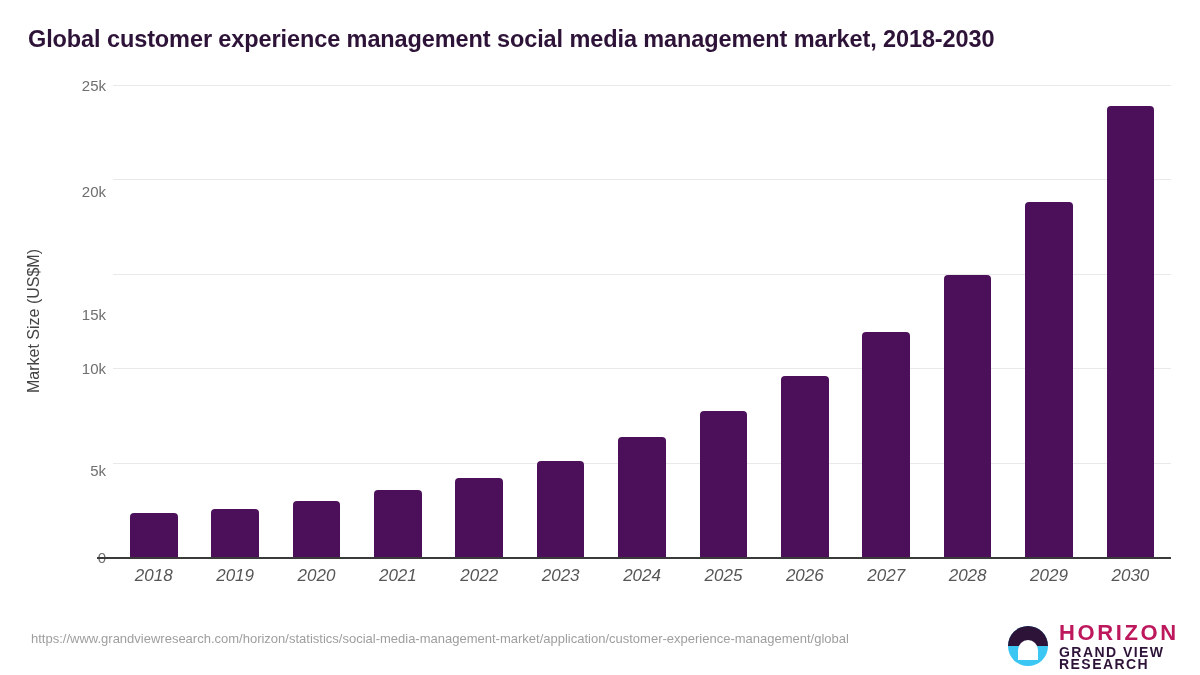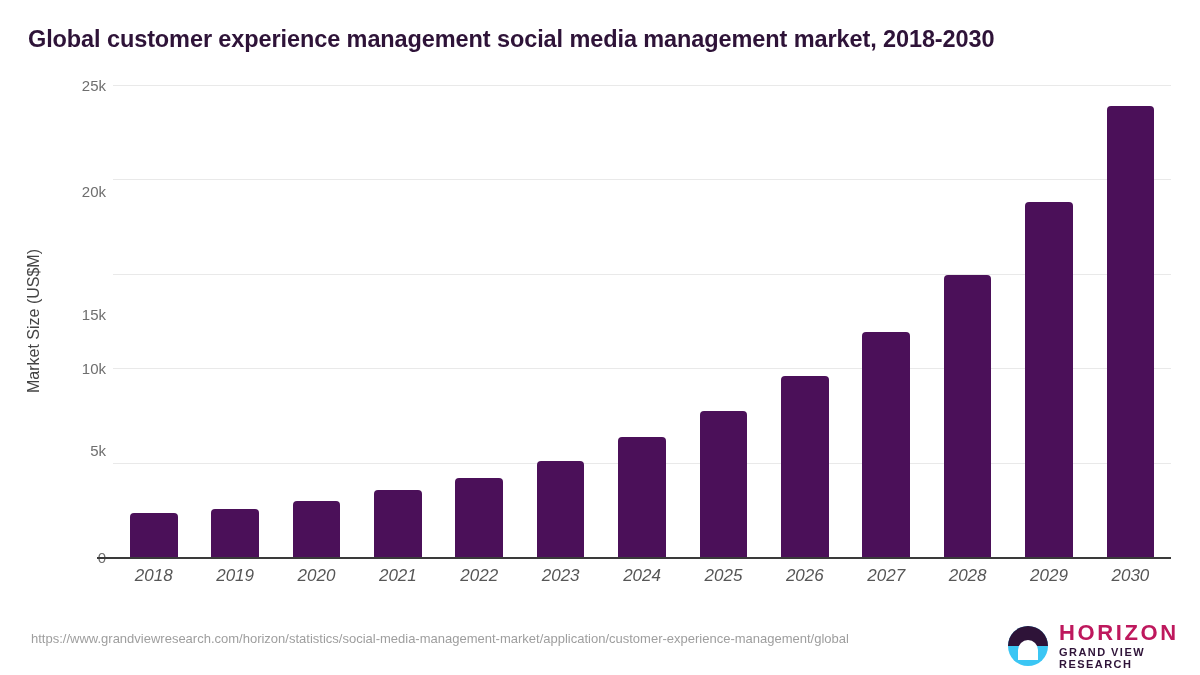--- a/index.html
+++ b/index.html
@@ -195,21 +195,21 @@
     margin-left: 11px;
   }
   .logo-word {
     font-size: 22px;
     font-weight: bold;
     color: #be185d;
     letter-spacing: 2.6px;
     line-height: 22px;
   }
   .logo-sub {
-    font-size: 11px;
+    font-size: 14px;
     font-weight: bold;
     color: #2E1338;
     letter-spacing: 1.45px;
     line-height: 12px;
     margin-top: 2px;
   }
 </style>
 </head>
 <body>
 
@@ -223,21 +223,21 @@
 
     <div id="gridlines">
         <div class="gridline" style="top: 462.6px;"></div>
         <div class="gridline" style="top: 368.2px;"></div>
         <div class="gridline" style="top: 273.8px;"></div>
         <div class="gridline" style="top: 179.4px;"></div>
         <div class="gridline" style="top: 85px;"></div>
       </div>
     <div id="yticks">
         <div class="tick-label" style="top: 557px;">0</div>
-        <div class="tick-label" style="top: 450px;">5k</div>
+        <div class="tick-label" style="top: 470px;">5k</div>
         <div class="tick-label" style="top: 368.2px;">10k</div>
         <div class="tick-label" style="top: 273.8px; margin-top: 40px;">15k</div>
         <div class="tick-label" style="top: 191px; text-align: right;">20k</div>
         <div class="tick-label" style="top: 85px;">25k</div>
       </div>
 
     <div class="axis-baseline"></div>
 
     <div class="bars" id="bars">
         <div class="bar-slot">

